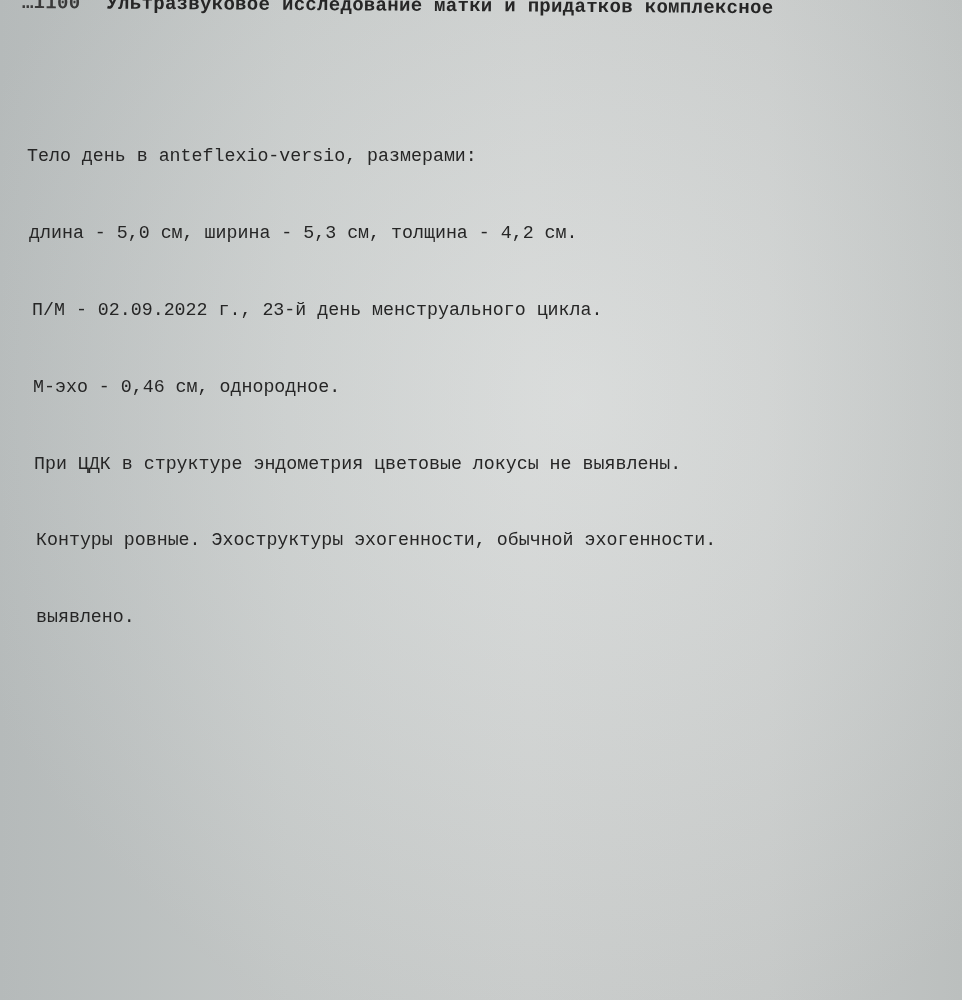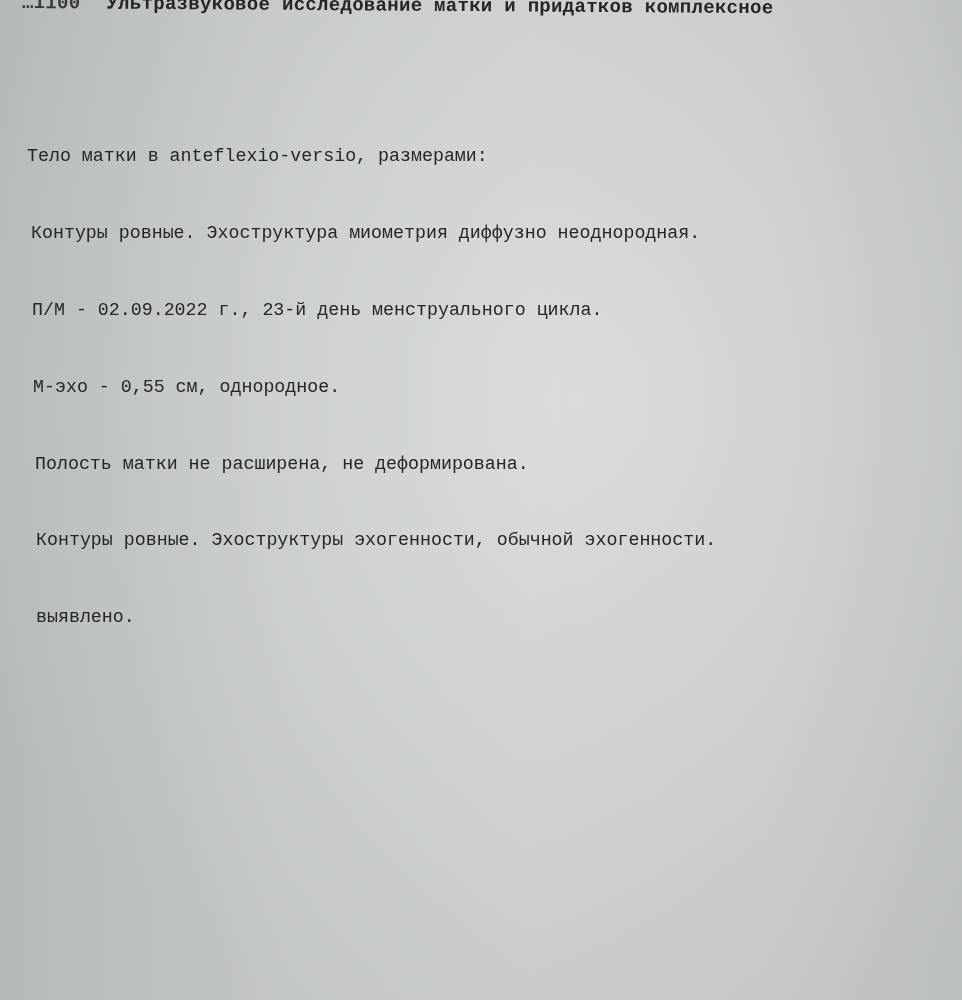--- a/index.html
+++ b/index.html
@@ -50,25 +50,25 @@
 <body>
 
 <div class="page">
 
   <div class="header">
     <span class="code">…1100</span><span>Ультразвуковое исследование матки и придатков комплексное</span>
   </div>
 
   <div class="body">
     <div>
-      <span class="line" style="margin-left:-9px">Тело матки в anteflexio-versio, размерами:</span>
-      <span class="line" style="margin-left:-5px">Контуры ровные. Эхоструктура миометрия диффузно неоднородная.</span>
+      <span class="line" style="margin-left:-9px">Тело день в anteflexio-versio, размерами:</span>
+      <span class="line" style="margin-left:-7px">длина - 5,0 см, ширина - 5,3 см, толщина - 4,2 см.</span>
       <span class="line" style="margin-left:-4px">П/М - 02.09.2022 г., 23-й день менструального цикла.</span>
-      <span class="line" style="margin-left:-3px">М-эхо - 0,55 см, однородное.</span>
-      <span class="line" style="margin-left:-1px">Полость матки не расширена, не деформирована.</span>
+      <span class="line" style="margin-left:-3px">М-эхо - 0,46 см, однородное.</span>
+      <span class="line" style="margin-left:-2px">При ЦДК в структуре эндометрия цветовые локусы не выявлены.</span>
       <span class="line">Контуры ровные. Эхоструктуры эхогенности, обычной эхогенности.</span>
       <span class="line">выявлено.</span>
       
       
       
       
       
       
       
       

